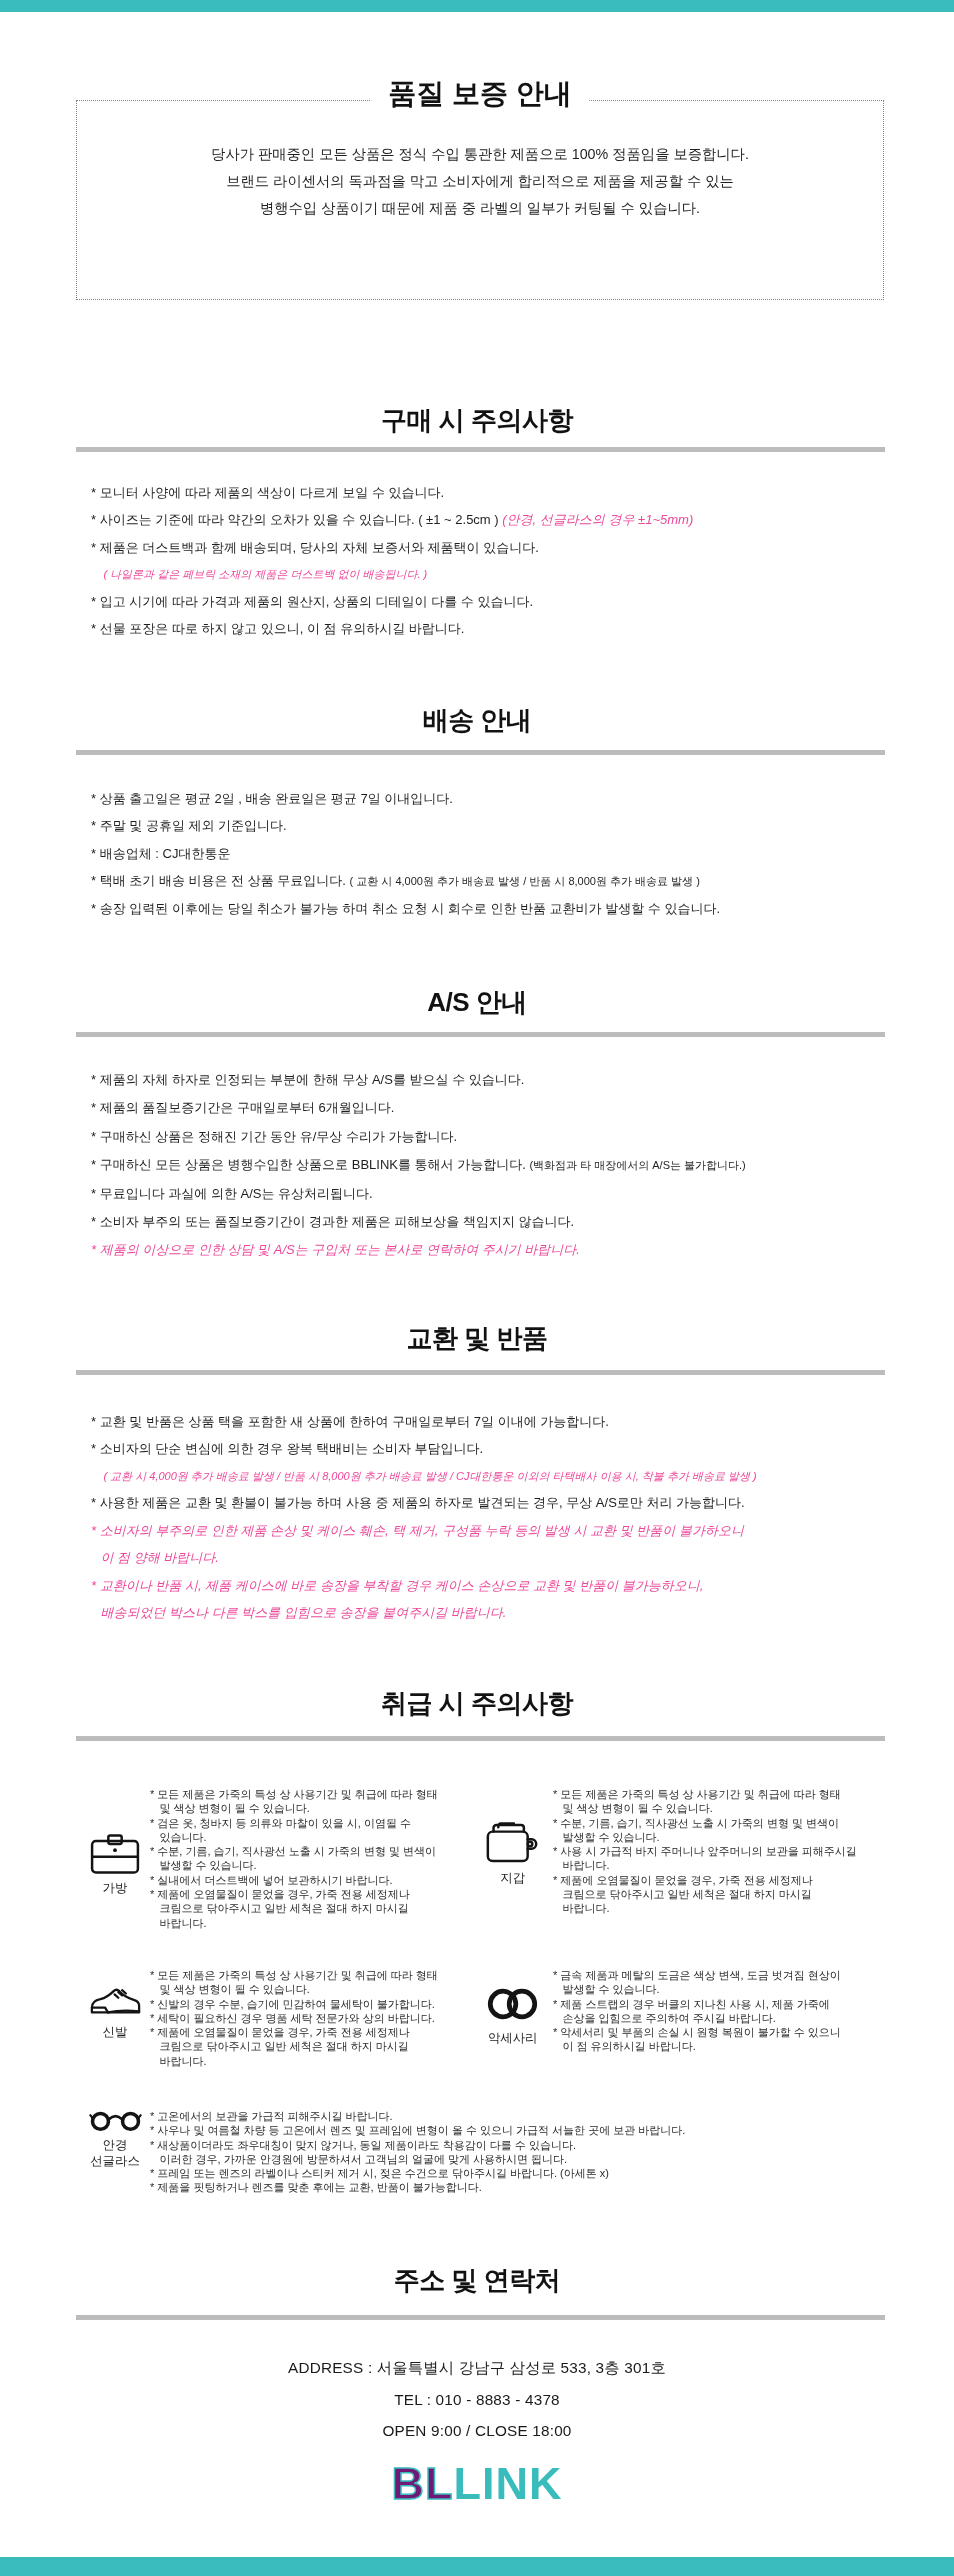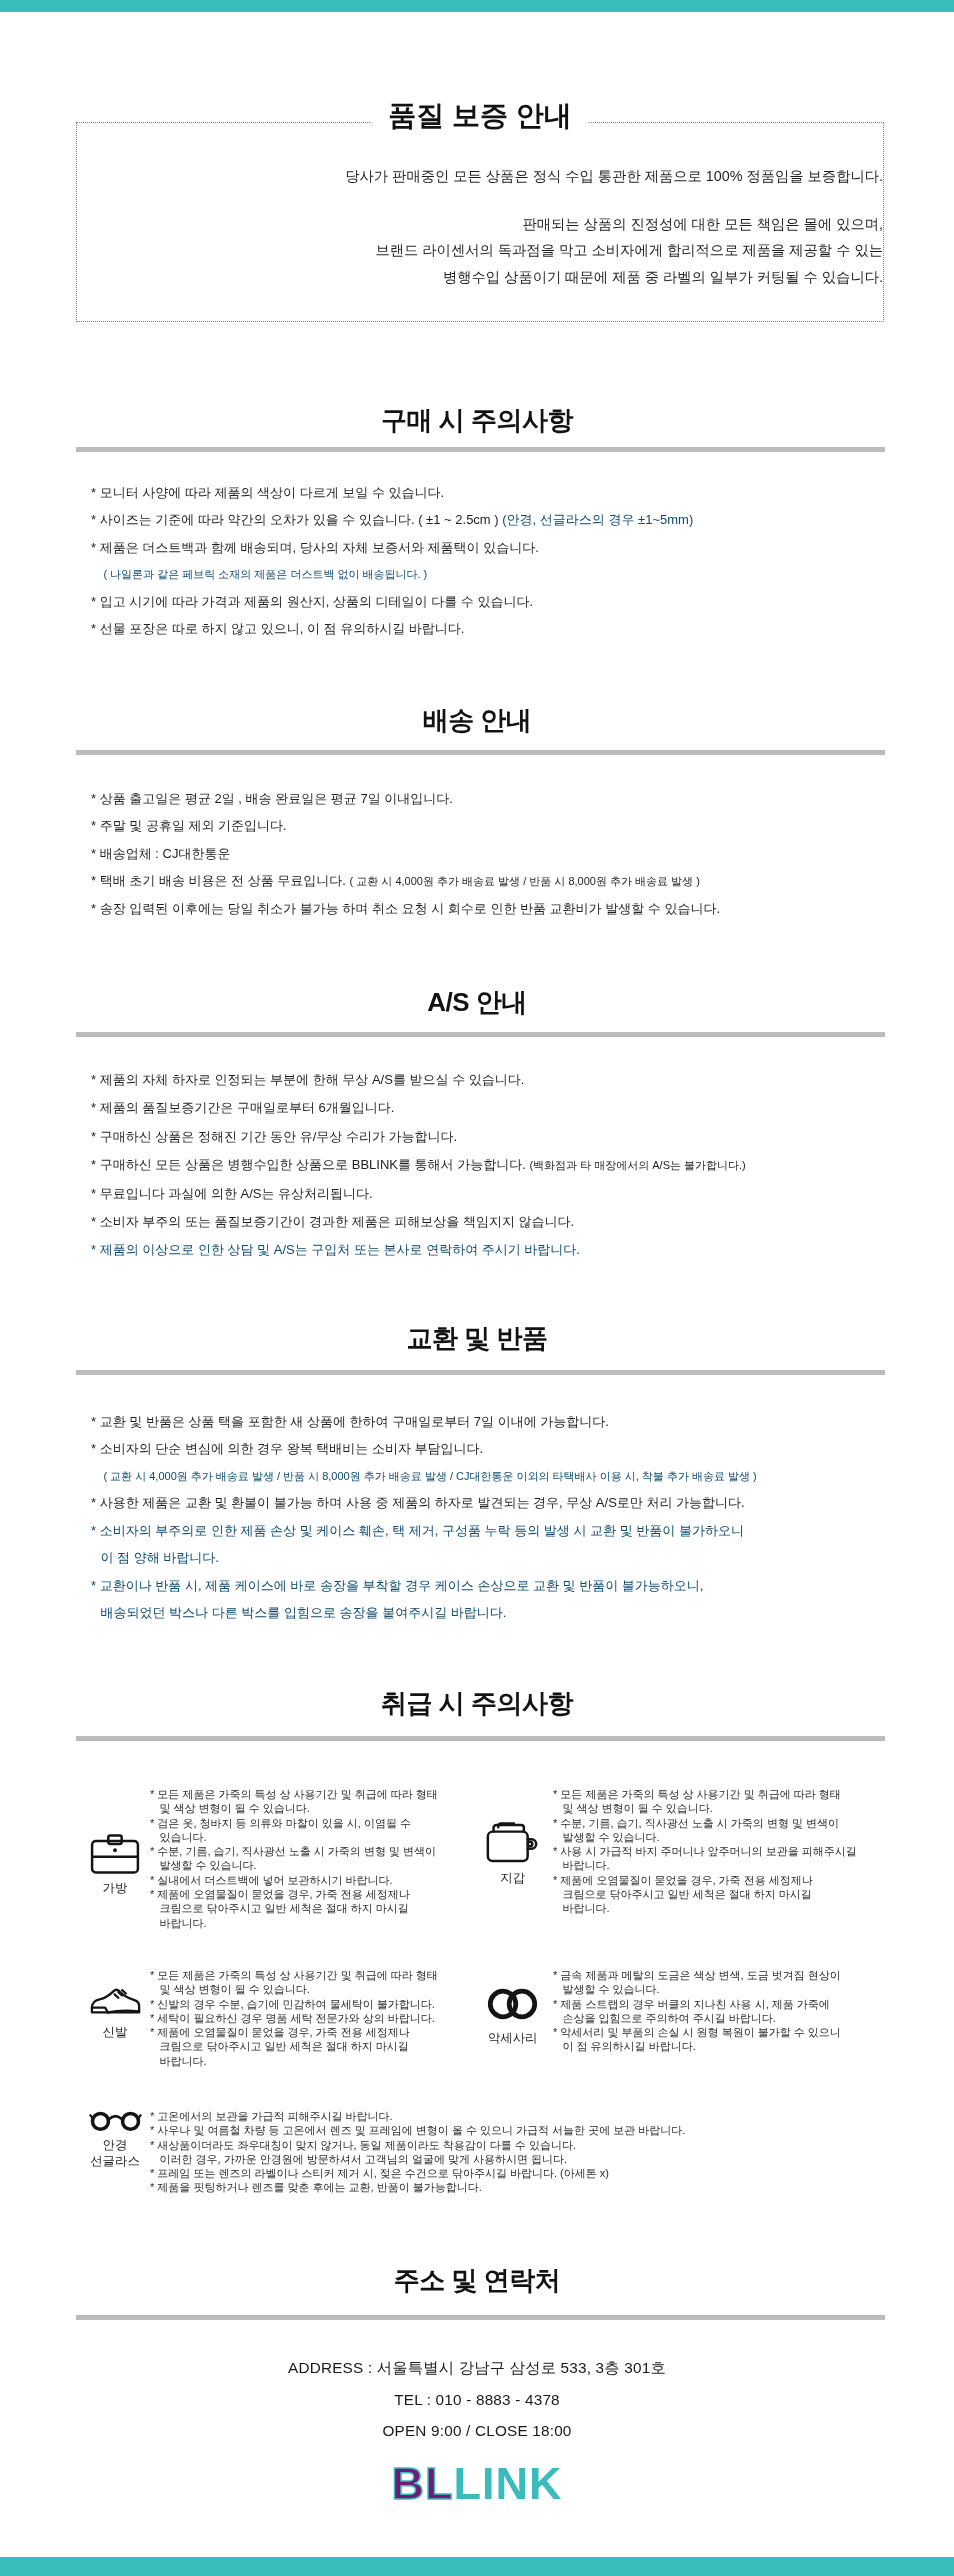--- a/index.html
+++ b/index.html
@@ -13,34 +13,34 @@
 
   .sec-title { position:absolute; left:0; width:954px; text-align:center;
     font-size:26px; font-weight:bold; color:#121212; line-height:30.5px; letter-spacing:-0.5px; }
   #t-purchase { top:405px; } #t-shipping { top:705px; } #t-as { top:987px; }
   #t-exchange { top:1323px; } #t-handling { top:1688px; } #t-contact { top:2265px; }
 
   .divider { position:absolute; left:76px; width:809px; height:4.8px; background:#bcbcbc; }
   #d-purchase { top:447px; } #d-shipping { top:750px; } #d-as { top:1032px; }
   #d-exchange { top:1370px; } #d-handling { top:1736px; } #d-contact { top:2315px; }
 
-  #quality-box { position:absolute; top:122px; left:76px; width:808px; height:200px;
-    border:1.9px dotted #828282; text-align:right; }
+  #quality-box { position:absolute; top:100px; left:76px; width:808px; height:200px;
+    border:1.9px dotted #828282; text-align:center; }
   #quality-title { position:absolute; top:-24px; left:50%; transform:translateX(-50%);
     background:#fff; padding:0 17px; font-size:28px; font-weight:bold; line-height:34px;
     white-space:nowrap; color:#121212; }
   .qline { font-size:14.3px; line-height:16px; color:#1f1f1f; white-space:nowrap; }
   #ql0 { margin-top:45px; } #ql1 { margin-top:31.5px; } #ql2 { margin-top:10.5px; } #ql3 { margin-top:11.4px; }
 
   .items { position:absolute; left:91px; width:849px; }
   #purchase-items { top:485px; } #shipping-items { top:791px; }
   #as-items { top:1072px; } #exchange-items { top:1414px; }
   .item { font-size:13px; line-height:16px; margin-bottom:11.4px; white-space:nowrap; color:#1f1f1f; }
   #as-items .item { margin-bottom:12.4px; }
-  .red { color:#0c4a6e; }
+  .red { color:#ec4899;font-style:italic; }
   .small { font-size:11px; }
   .note { padding-left:12.4px; line-height:14.3px; margin-bottom:12.4px; }
   .cont { padding-left:9.5px; }
 
   .hblock { position:absolute; }
   #hb-bag    { top:1787px; left:52px;  width:410px; }
   #hb-wallet { top:1787px; left:467px; width:482px; }
   #hb-shoes  { top:1968px; left:52px;  width:410px; }
   #hb-rings  { top:1968px; left:467px; width:482px; }
   #hb-glasses{ top:2109px; left:52px;  width:887px; }
@@ -70,21 +70,20 @@
 </head>
 <body>
 
 <div id="page">
 
   <div id="top-bar" class="bar"></div>
 
   <div id="quality-box">
     <div id="quality-title">품질 보증 안내</div>
     <div id="ql0" class="qline">당사가 판매중인 모든 상품은 정식 수입 통관한 제품으로 100% 정품임을 보증합니다.</div>
-    <div id="ql1" class="qline">판매되는 상품의 진정성에 대한 모든 책임은 몰에 있으며,</div>
     <div id="ql2" class="qline">브랜드 라이센서의 독과점을 막고 소비자에게 합리적으로 제품을 제공할 수 있는</div>
     <div id="ql3" class="qline">병행수입 상품이기 때문에 제품 중 라벨의 일부가 커팅될 수 있습니다.</div>
   </div>
 
   <div id="t-purchase" class="sec-title">구매 시 주의사항</div>
   <div id="d-purchase" class="divider"></div>
   <div id="purchase-items" class="items">
     <div class="item">* 모니터 사양에 따라 제품의 색상이 다르게 보일 수 있습니다.</div>
     <div class="item"><span>* 사이즈는 기준에 따라 약간의 오차가 있을 수 있습니다. ( ±1 ~ 2.5cm ) </span><span class="red">(안경, 선글라스의 경우 ±1~5mm)</span></div>
     <div class="item">* 제품은 더스트백과 함께 배송되며, 당사의 자체 보증서와 제품택이 있습니다.</div>

